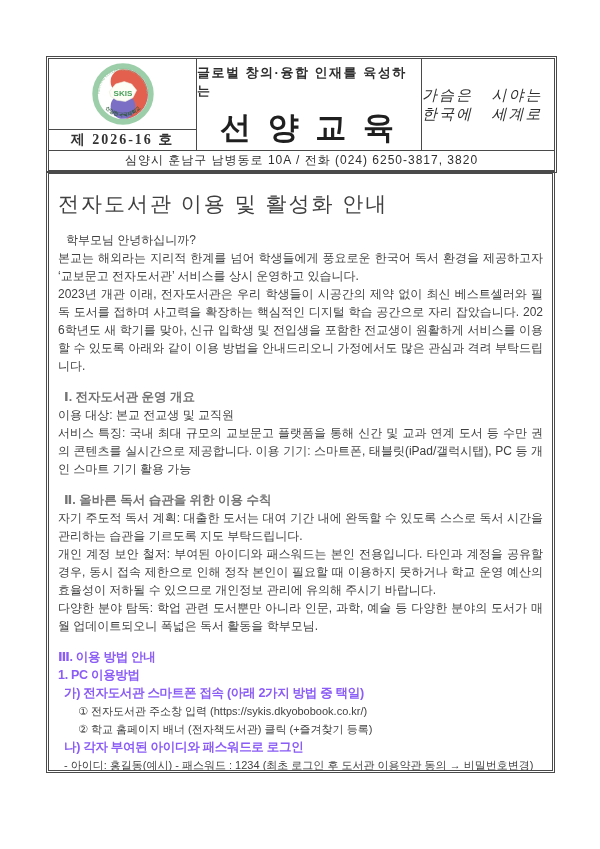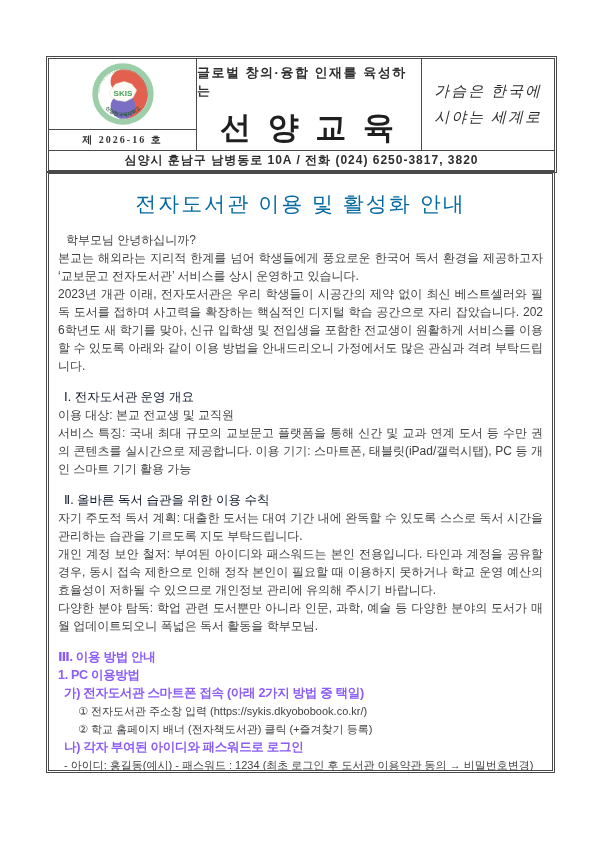--- a/index.html
+++ b/index.html
@@ -16,52 +16,52 @@
     position:absolute;left:48px;top:58px;width:505px;
     display:grid;
     grid-template-columns:148px 1fr 132px;
     grid-template-rows:70px 21px 20px;
   }
   .hdr-cell{display:flex;align-items:center;justify-content:center;box-sizing:border-box;}
   .cell-logo{grid-column:1;grid-row:1;border-right:1px solid #4a4a4a;}
   .cell-docnum{
     grid-column:1;grid-row:2;border-right:1px solid #4a4a4a;border-top:1px solid #4a4a4a;
     font-family:"Liberation Serif","DejaVu Serif",serif;
-    font-size:10px;font-weight:bold;letter-spacing:2px;color:#333;
+    font-size:14px;font-weight:bold;letter-spacing:2px;color:#333;
   }
   .cell-center{grid-column:2;grid-row:1/3;flex-direction:column;gap:12px;border-right:1px solid #4a4a4a;}
   .slogan-top{font-size:13px;font-weight:bold;letter-spacing:1.5px;color:#2e2e2e;}
   .org-name{font-size:31px;font-weight:900;letter-spacing:4px;color:#1f1f1f;line-height:1.05;}
-  .cell-right{grid-column:3;grid-row:1/3;flex-direction:column;gap:7px;
+  .cell-right{grid-column:3;grid-row:1/3;gap:7px;
     font-family:"Liberation Serif","DejaVu Serif",serif;
     font-size:15px;color:#2e2e2e;letter-spacing:2px;font-style:italic;}
   .cell-address{
     grid-column:1/4;grid-row:3;border-top:1px solid #4a4a4a;
-    font-size:12px;font-weight:bold;letter-spacing:1px;color:#2e2e2e;
+    font-size:12px;font-weight:normal;letter-spacing:1px;color:#2e2e2e;
   }
 
   
   .emblem{width:62px;height:62px;}
 
   
   .box{
     position:absolute;left:48px;top:173px;width:505px;height:598px;
     box-sizing:border-box;padding:8px 9px 0 9px;overflow:hidden;
   }
   .notice-title{
-    text-align:center;font-size:21px;letter-spacing:2px;color:#0369a1;
+    font-size:21px;letter-spacing:2px;color:#404040;
     margin:8px 0 13px 0;font-weight:500;
   }
   .p{
     font-size:12px;line-height:18px;text-align:justify;
     word-break:break-all;margin:0;color:#3f3f3f;
   }
   .indent1{padding-left:8px;}
   .sec-head{
-    font-size:12.5px;font-weight:normal;color:#0f172a;margin-top:13px;
+    font-size:12.5px;font-weight:bold;color:#737373;margin-top:13px;
     padding-left:6px;line-height:18px;
   }
   .m3{
     font-size:12.5px;font-weight:bold;letter-spacing:-0.3px;
     line-height:18px;color:#8b5cf6;margin:0;
   }
   .m3.first{margin-top:13px;}
   .m3-reg{font-size:11px;font-weight:400;letter-spacing:0;line-height:18px;color:#3f3f3f;margin:0;}
   .ind-a{padding-left:6px;}
   .ind-b{padding-left:20px;}

